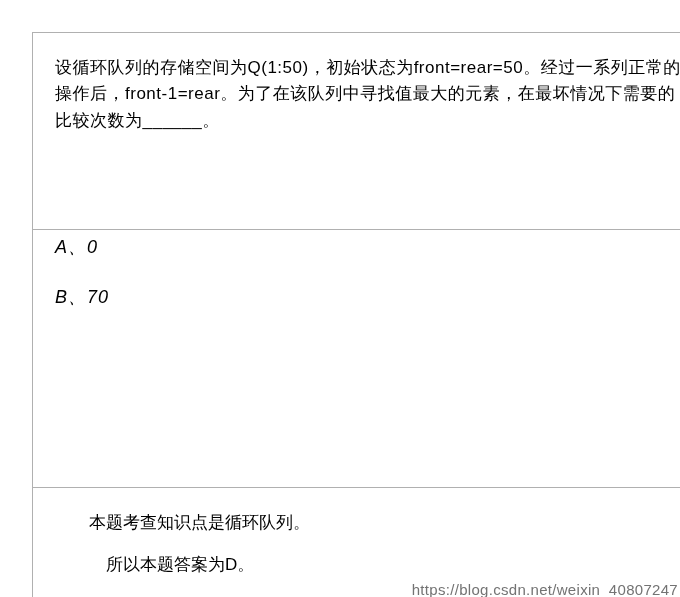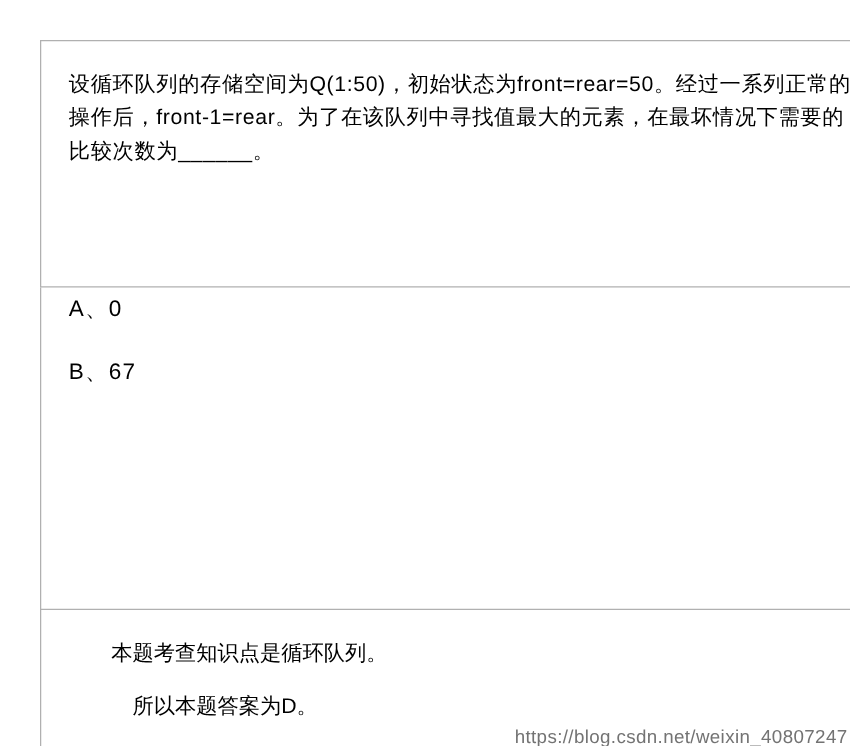--- a/index.html
+++ b/index.html
@@ -25,20 +25,21 @@
     .question-text { letter-spacing: 0.5px; }
     .options-panel {
       border-top: none;
       min-height: 258px;
       padding: 0 8px 12px 6px;
     }
     .option {
       margin-top: 22px;
       font-size: 18px;
       letter-spacing: 1px;
+      font-style: italic;
     }
     .option.first { margin-top: 0; padding-top: 4px; }
     .option.correct { color: #d93025; }
     .explanation-panel {
       border-top: none;
       min-height: 135px;
       padding: 6px 8px 6px 6px;
     }
     .exp-line { text-indent: 2em; }
     .watermark {
@@ -54,21 +55,21 @@
   </style>
 </head>
 <body>
 
 <div class="panel question-panel">
   <div class="question-text">设循环队列的存储空间为Q(1:50)，初始状态为front=rear=50。经过一系列正常的操作后，front-1=rear。为了在该队列中寻找值最大的元素，在最坏情况下需要的比较次数为______。</div>
 </div>
 
 <div class="panel options-panel">
   <div class="option first">A、0</div>
-  <div class="option">B、67</div>
+  <div class="option">B、70</div>
 </div>
 
 <div class="panel explanation-panel">
   <div class="exp-line">本题考查知识点是循环队列。</div>
   <div class="exp-line" style="text-indent:3em;">所以本题答案为D。</div>
 </div>
 
 <div class="watermark">https://blog.csdn.net/weixin_40807247</div>
 
 </body></html>

